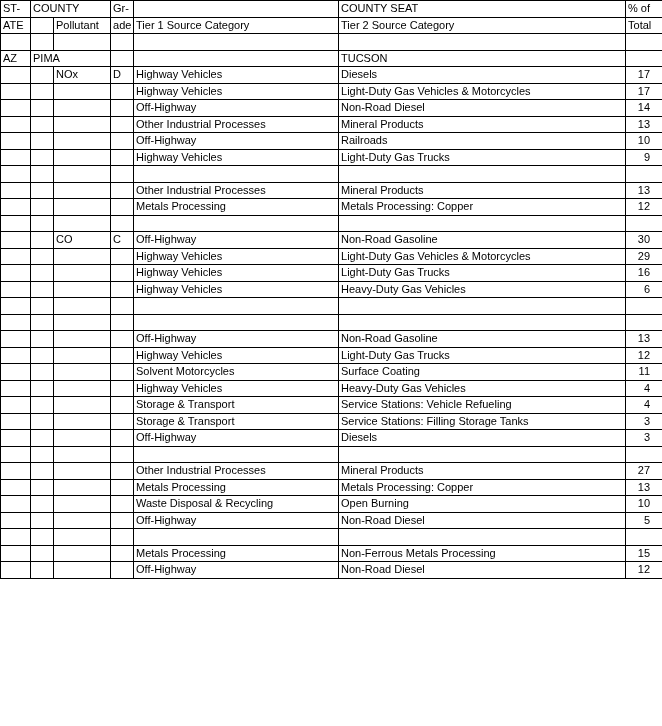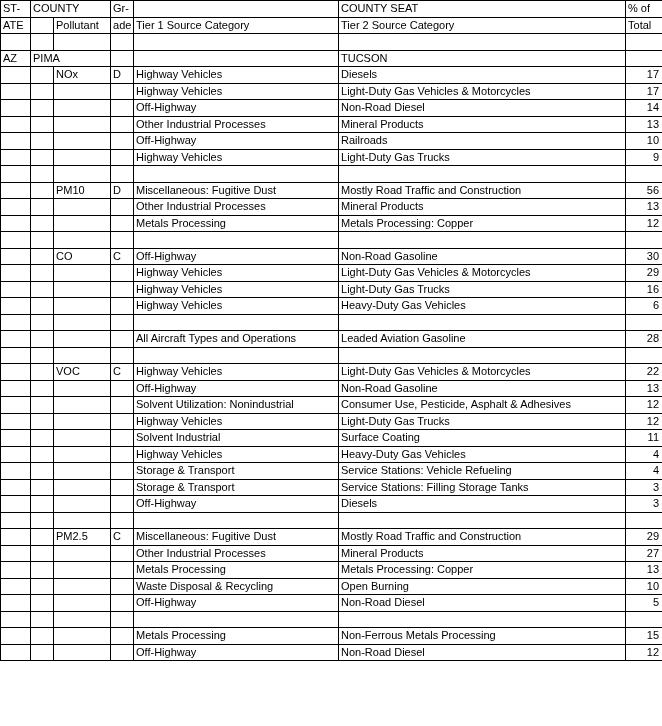--- a/index.html
+++ b/index.html
@@ -19,21 +19,21 @@
     border: 1px solid #000000;
     height: 15.5px;
     line-height: 15px;
     padding: 0 2px;
     white-space: nowrap;
     overflow: hidden;
     vertical-align: middle;
   }
   table.report td.num {
     text-align: right;
-    padding-right: 3px;
+    padding-right: 12px;
   }
 </style>
 </head>
 <body>
 
 <table class="report">
   <colgroup>
     <col style="width:30px">
     <col style="width:23px">
     <col style="width:57px">
@@ -138,29 +138,20 @@
         <td></td>
         <td></td>
         <td></td>
         <td></td>
         <td></td>
         <td></td>
       </tr>
       <tr>
         <td></td>
         <td></td>
-        <td>PM10</td>
-        <td>D</td>
-        <td>Miscellaneous: Fugitive Dust</td>
-        <td>Mostly Road Traffic and Construction</td>
-        <td class="num">56</td>
-      </tr>
-      <tr>
-        <td></td>
-        <td></td>
         <td></td>
         <td></td>
         <td>Other Industrial Processes</td>
         <td>Mineral Products</td>
         <td class="num">13</td>
       </tr>
       <tr>
         <td></td>
         <td></td>
         <td></td>
@@ -221,75 +212,48 @@
         <td></td>
         <td></td>
         <td></td>
         <td></td>
       </tr>
       <tr>
         <td></td>
         <td></td>
         <td></td>
         <td></td>
-        <td>All Aircraft Types and Operations</td>
-        <td>Leaded Aviation Gasoline</td>
-        <td class="num">28</td>
-      </tr>
-      <tr>
-        <td></td>
-        <td></td>
-        <td></td>
-        <td></td>
-        <td></td>
-        <td></td>
-        <td></td>
-      </tr>
-      <tr>
-        <td></td>
-        <td></td>
-        <td>VOC</td>
-        <td>C</td>
-        <td>Highway Vehicles</td>
-        <td>Light-Duty Gas Vehicles &amp; Motorcycles</td>
-        <td class="num">22</td>
+        <td></td>
+        <td></td>
+        <td></td>
       </tr>
       <tr>
         <td></td>
         <td></td>
         <td></td>
         <td></td>
         <td>Off-Highway</td>
         <td>Non-Road Gasoline</td>
         <td class="num">13</td>
       </tr>
       <tr>
         <td></td>
         <td></td>
         <td></td>
         <td></td>
-        <td>Solvent Utilization: Nonindustrial</td>
-        <td>Consumer Use, Pesticide, Asphalt &amp; Adhesives</td>
-        <td class="num">12</td>
-      </tr>
-      <tr>
-        <td></td>
-        <td></td>
-        <td></td>
-        <td></td>
         <td>Highway Vehicles</td>
         <td>Light-Duty Gas Trucks</td>
         <td class="num">12</td>
       </tr>
       <tr>
         <td></td>
         <td></td>
         <td></td>
         <td></td>
-        <td>Solvent Industrial</td>
+        <td>Solvent Motorcycles</td>
         <td>Surface Coating</td>
         <td class="num">11</td>
       </tr>
       <tr>
         <td></td>
         <td></td>
         <td></td>
         <td></td>
         <td>Highway Vehicles</td>
         <td>Heavy-Duty Gas Vehicles</td>
@@ -323,29 +287,20 @@
         <td class="num">3</td>
       </tr>
       <tr>
         <td></td>
         <td></td>
         <td></td>
         <td></td>
         <td></td>
         <td></td>
         <td></td>
-      </tr>
-      <tr>
-        <td></td>
-        <td></td>
-        <td>PM2.5</td>
-        <td>C</td>
-        <td>Miscellaneous: Fugitive Dust</td>
-        <td>Mostly Road Traffic and Construction</td>
-        <td class="num">29</td>
       </tr>
       <tr>
         <td></td>
         <td></td>
         <td></td>
         <td></td>
         <td>Other Industrial Processes</td>
         <td>Mineral Products</td>
         <td class="num">27</td>
       </tr>

